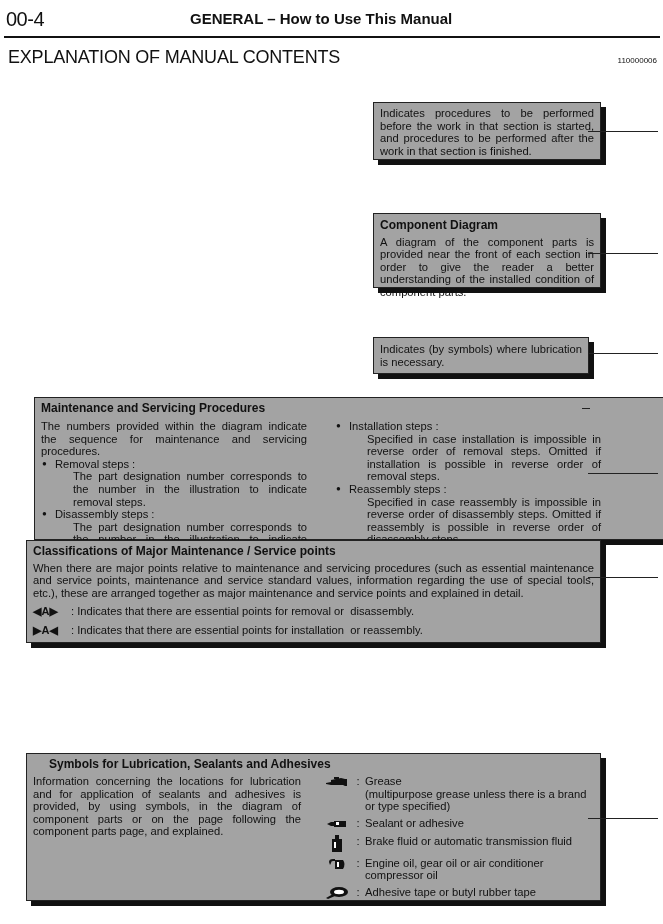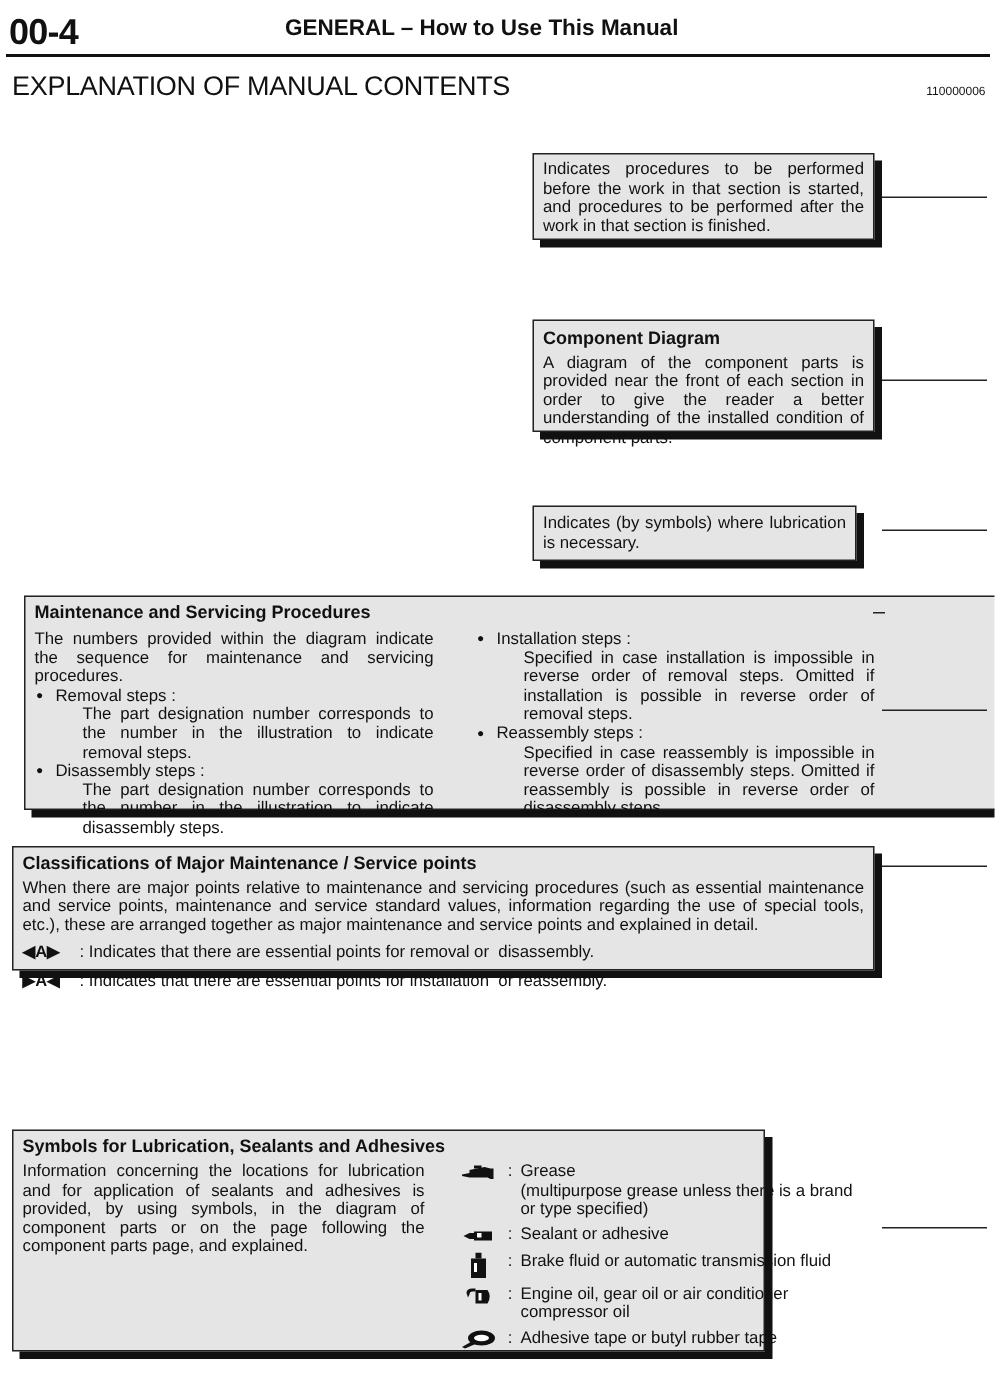--- a/index.html
+++ b/index.html
@@ -3,44 +3,45 @@
   <meta charset="utf-8">
   <style>
     html, body { margin: 0; padding: 0; }
     body {
       width: 663px; height: 924px; position: relative; overflow: hidden;
       background: #ffffff; color: #111111;
       font-family: "Liberation Sans", sans-serif;
     }
     .page-num {
       position: absolute; left: 6px; top: 8px;
-      font-size: 24px; font-weight: bold; letter-spacing: -0.5px;
+      font-size: 20px; font-weight: normal; letter-spacing: -0.5px;
     }
     .page-header {
       position: absolute; left: 190px; top: 10px;
       font-size: 15px; font-weight: bold;
     }
     .header-rule {
       position: absolute; left: 4px; top: 36px; width: 656px; height: 2px;
       background: #111;
     }
     .section-title {
       position: absolute; left: 8px; top: 47px;
       font-size: 18px; font-weight: normal; letter-spacing: -0.2px;
     }
     .doc-code {
       position: absolute; right: 6px; top: 56px;
       font-size: 8px; font-weight: normal;
     }
     .box {
-      position: absolute; background: #e5e5e5;
+      position: absolute; background: #a3a3a3;
       border: 1px solid #222;
       box-shadow: 5px 5px 0 #111;
       font-size: 11.2px; line-height: 12.6px;
       box-sizing: border-box;
+      margin-left: 18px;
     }
     .box-title { font-weight: bold; font-size: 12px; margin-bottom: 4px; }
     .leader {
       position: absolute; height: 1px; background: #222;
     }
     .justify { text-align: justify; }
     ul.steps { list-style: none; margin: 0; padding: 0; }
     ul.steps li { position: relative; padding-left: 14px; }
     ul.steps li::before {
       content: "\25CF"; position: absolute; left: 1px; top: 0; font-size: 8px;
@@ -103,35 +104,35 @@
       <li>
         <div>Reassembly steps :</div>
         <div class="step-desc" style="margin-left:-14px;">Specified in case reassembly is impossible in reverse order of disassembly steps. Omitted if reassembly is possible in reverse order of disassembly steps.</div>
       </li>
     </ul>
   </div>
 </div>
 <div class="leader" style="left:588px; top:473px; width:70px;"></div>
 <div class="leader" style="left:582px; top:408px; width:8px;"></div>
 
-<div class="box" style="left:8px; top:564px; width:575px; height:83px; padding:4px 6px;">
+<div class="box" style="left:8px; top:540px; width:575px; height:103px; padding:4px 6px;">
   <div class="box-title">Classifications of Major Maintenance / Service points</div>
   <div class="justify">When there are major points relative to maintenance and servicing procedures (such as essential maintenance and service points, maintenance and service standard values, information regarding the use of special tools, etc.), these are arranged together as major maintenance and service points and explained in detail.</div>
   <div class="mark-row">
     <span class="mark">◀A▶</span>
     <span style="white-space:pre;">: Indicates that there are essential points for removal or  disassembly.</span>
   </div>
   <div class="mark-row">
     <span class="mark">▶A◀</span>
     <span style="white-space:pre;">: Indicates that there are essential points for installation  or reassembly.</span>
   </div>
 </div>
 <div class="leader" style="left:588px; top:577px; width:70px;"></div>
 
-<div class="box" style="left:8px; top:753px; width:502px; height:148px; padding:4px 6px;">
+<div class="box" style="left:8px; top:753px; width:575px; height:148px; padding:4px 22px;">
   <div class="box-title">Symbols for Lubrication, Sealants and Adhesives</div>
   <div class="justify" style="position:absolute; left:6px; top:21px; width:268px;">Information concerning the locations for lubrication and for application of sealants and adhesives is provided, by using symbols, in the diagram of component parts or on the page following the component parts page, and explained.</div>
   <div style="position:absolute; left:296px; top:21px; width:270px;">
     <div class="sym-row">
       <span class="sym-icon">
         <svg width="24" height="12" viewBox="0 0 24 12">
             <path d="M1 7 L6 6 L6 4 L16 2 L20 3 L22 3 L22 10 L20 10 L18 9 L6 9 L1 8 Z" fill="#111"></path>
             <rect x="9" y="1" width="5" height="2" fill="#111"></rect>
           </svg>
       </span>

